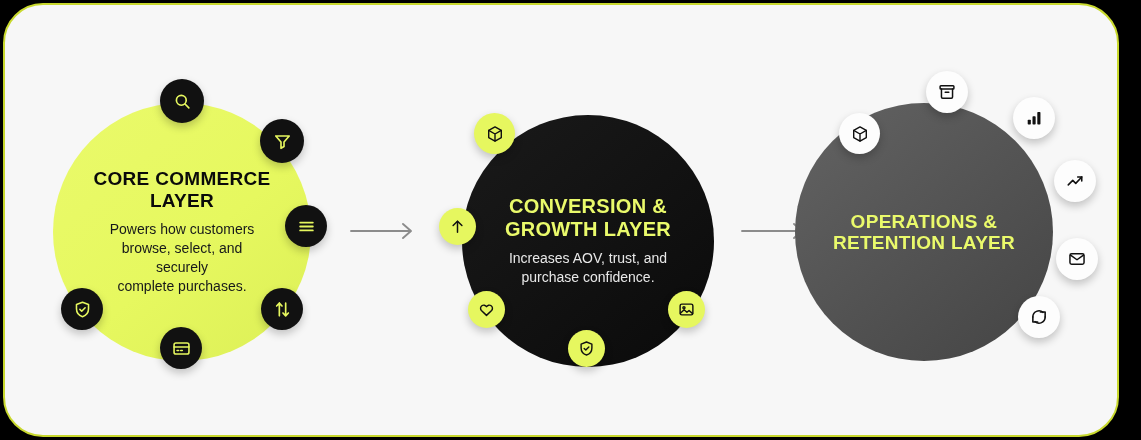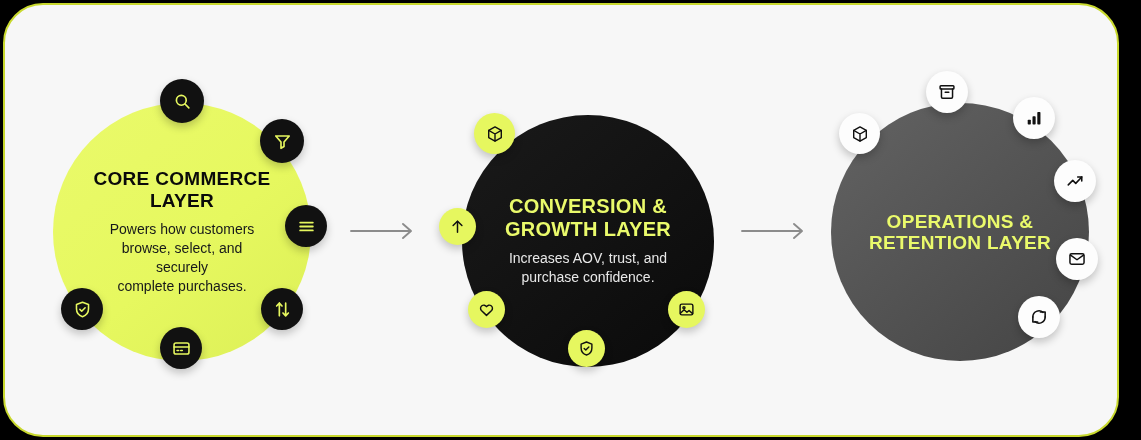--- a/index.html
+++ b/index.html
@@ -40,21 +40,21 @@
     left:48px; top:98px;
     width:258px; height:258px;
     background:linear-gradient(140deg,#eafa6b 0%,#e6f85f 55%,#dcef57 100%);
   }
   .node-2 {
     left:457px; top:110px;
     width:252px; height:252px;
     background:linear-gradient(140deg,#1a1a1a 0%,#121212 50%,#0a0a0a 100%);
   }
   .node-3 {
-    left:826px; top:98px;
+    left:790px; top:98px;
     width:258px; height:258px;
     background:linear-gradient(140deg,#636363 0%,#555555 45%,#444444 100%);
   }
 
   .node-title {
     font-weight:bold;
     letter-spacing:0.3px;
     line-height:1.12;
     white-space:pre-line;
   }

